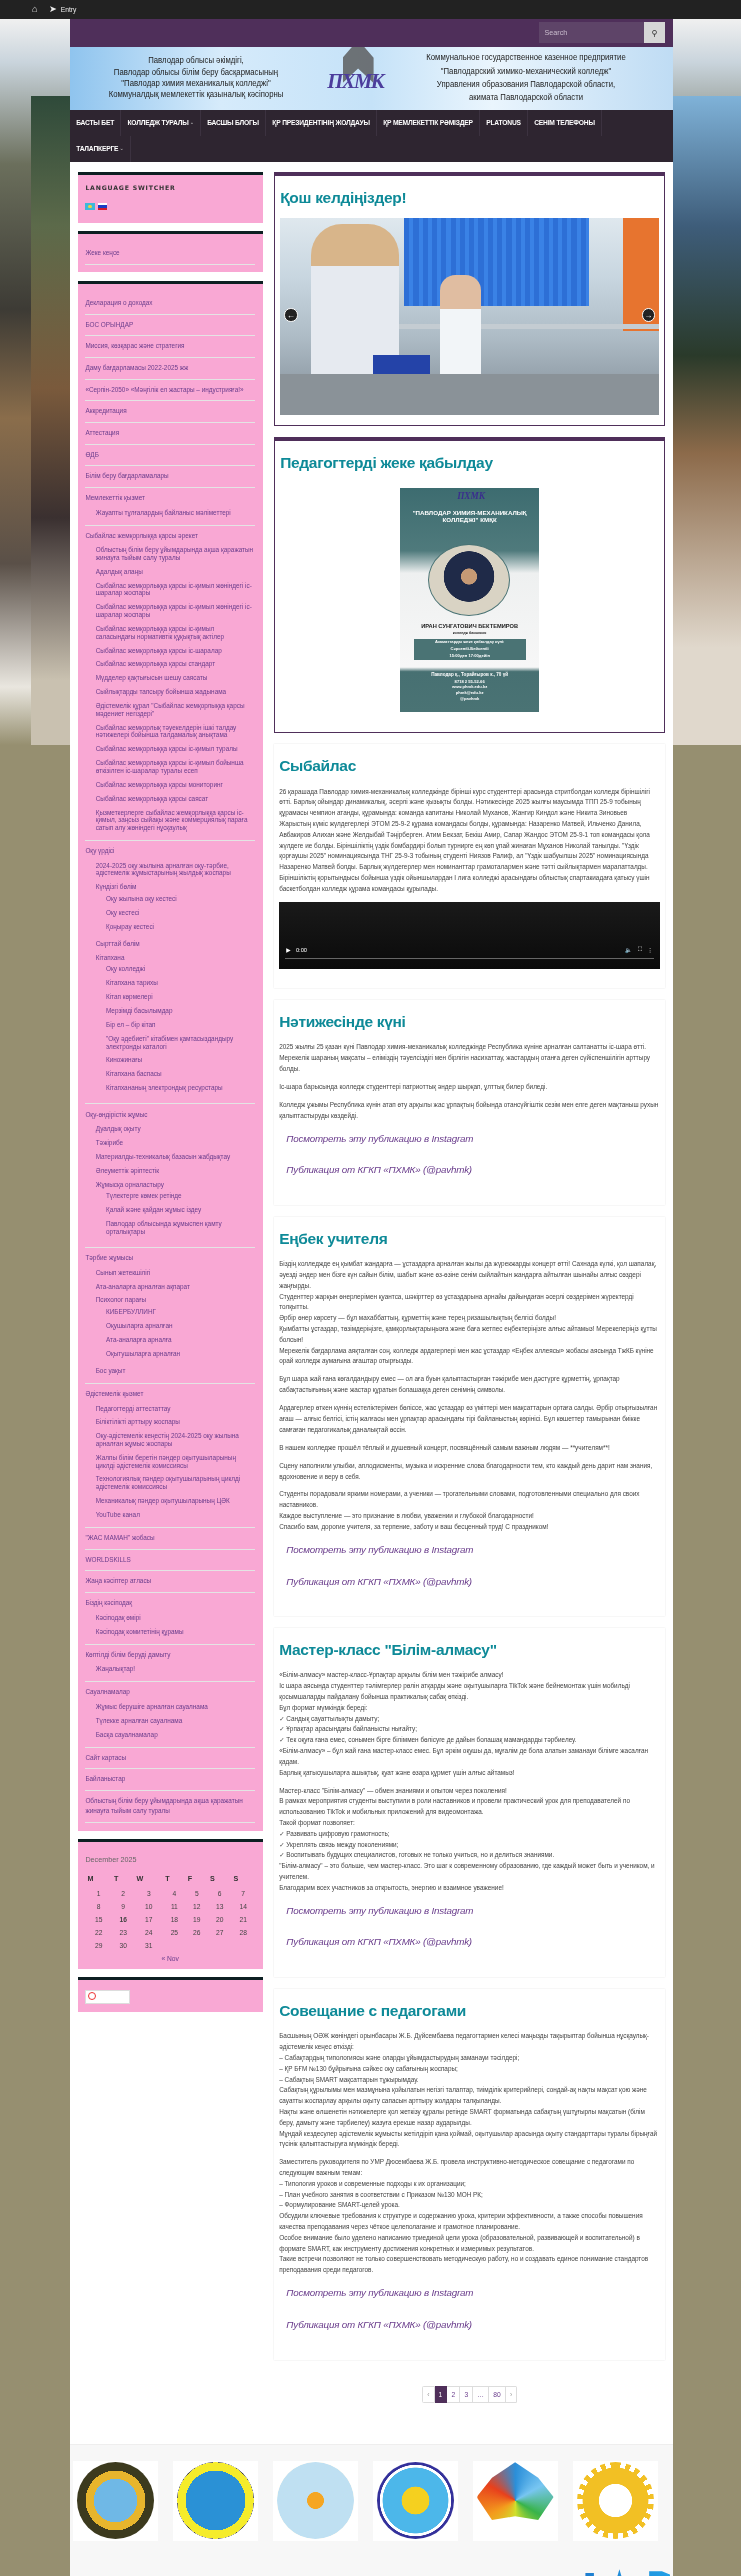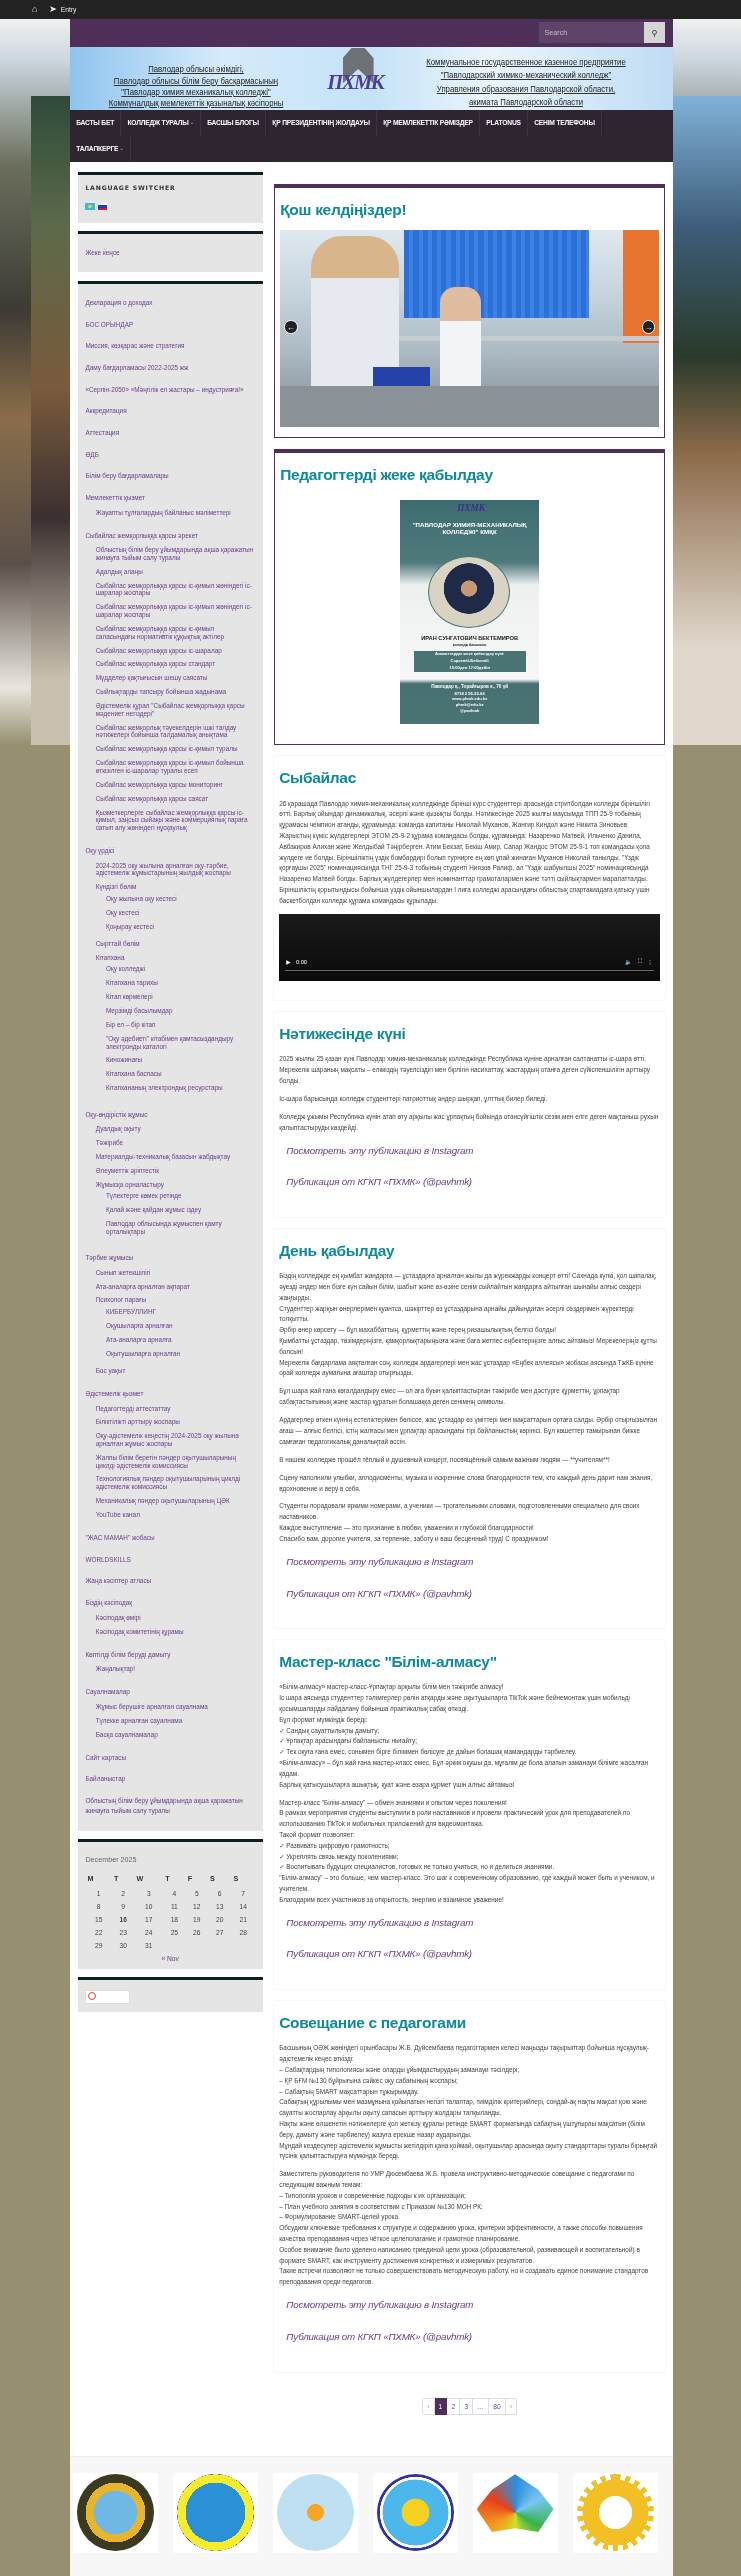--- a/index.html
+++ b/index.html
@@ -44,21 +44,21 @@
   .search { display: flex; height: 20.6px; width: 162px; padding-left: 36px; }
   .search input {
     flex: 1; background: #5e4468; border: none; color: #ccc; padding: 0 5.2px;
     font-family: "Liberation Sans", sans-serif; font-size: 7.2px;
   }
   .search input::placeholder { color: #c9bccd; }
   .search button { width: 21.6px; border: none; background: #d6d6d6; color: #333; font-size: 8.2px; }
   .banner {
     height: 63px; position: relative; overflow: hidden;
     background: linear-gradient(90deg, #8fc4ee 0%, #d6ebfb 25%, #c5e2f8 50%, #eaf5fd 70%, #bfdcf4 100%);
-    display: flex; align-items: flex-end; text-decoration: underline;
+    display: flex; align-items: center;
   }
   .banner .kz {
     width: 252px; text-align: center; font-family: "Liberation Sans", sans-serif;
     font-size: 8.8px; line-height: 11.3px; color: #222; transform: scaleX(0.88);
   }
   .banner .logo {
     width: 57px; height: 62px; position: relative;
   }
   .banner .logo .gear {
     position: absolute; left: 20.6px; top: 0; width: 31px; height: 36px;
@@ -77,21 +77,21 @@
   .nav ul { list-style: none; display: flex; flex-wrap: wrap; width: 567px; }
   .nav li {
     height: 26px; display: flex; align-items: center; padding: 0 6.2px;
     border-right: 0.5px solid #3c3240;
     color: #fff; font-weight: bold; font-size: 6.7px; letter-spacing: -0.2px;
   }
   .nav li .caret { font-size: 4.6px; margin-left: 1.5px; color: #bbb; }
   .layout { display: flex; padding: 10.3px 7.7px 0 7.7px; gap: 11.3px; background: #fff; }
   .sidebar { width: 185px; flex-shrink: 0; }
   .widget {
-    background: #e5e5e5; border-top: 3.1px solid #0d1f22; padding: 9.3px 7.7px 7.7px 7.7px; margin-bottom: 8.2px;
+    background: #f9a8d4; border-top: 3.1px solid #0d1f22; padding: 9.3px 7.7px 7.7px 7.7px; margin-bottom: 8.2px;
   }
   .widget-title {
     font-family: "DejaVu Sans", sans-serif; font-size: 6.2px; font-weight: bold; letter-spacing: 0.8px; color: #333;
     margin-bottom: 12.4px;
   }
   .flags { display: flex; gap: 3.1px; margin-bottom: 5.2px; }
   .flag { width: 9.3px; height: 6.2px; }
   .flag.kz { background: #3eb8d9; position: relative; }
   .flag.kz::after { content: ""; position: absolute; left: 3.1px; top: 1.5px; width: 3.1px; height: 3.1px; border-radius: 50%; background: #f1d23a; }
   .flag.ru { background: linear-gradient(180deg, #fff 0 33%, #1c3cc4 33% 66%, #d41b2c 66%); }
@@ -104,21 +104,21 @@
   .menu li ul li { padding: 3.1px 0; font-size: 6.4px; line-height: 7.7px; color: #6a3d8c; }
   .menu li ul li ul { padding-left: 10.3px; margin-top: 1px; }
   .cal-title { font-size: 7.2px; color: #666; margin: 4.1px 0 7.2px; }
   .cal { width: 100%; border-collapse: collapse; font-size: 6.7px; color: #444; }
   .cal th { text-align: left; font-weight: bold; font-size: 7.2px; padding: 3.1px 2.1px; color: #333; }
   .cal td { text-align: center; padding: 3.1px 0; }
   .cal td.today { font-weight: bold; }
   .cal-nav { text-align: center; font-size: 6.7px; margin-top: 2.1px; }
   .badge-box { width: 45px; height: 14.4px; background: #fff; border: 0.5px solid #ddd; position: relative; }
   .badge-box::before { content: ""; position: absolute; left: 1.5px; top: 1px; width: 6.2px; height: 6.2px; border: 1px solid #e33; border-radius: 50%; }
-  .main { flex: 1; margin-top: 12px; }
+  .main { flex: 1; }
   .card { background: #fff; box-shadow: 0 0 1.5px rgba(0,0,0,.12); padding: 9.3px 5.2px 9.3px 5.2px; margin-bottom: 11.3px; }
   .card.framed { border: 1px solid #4f2f5a; border-top: 4.1px solid #4f2f5a; box-shadow: none; }
   .card h2 {
     color: #0e8a98; font-family: "Liberation Sans", sans-serif; font-weight: bold; font-size: 15.5px;
     letter-spacing: -0.3px; margin: 4.1px 0 11.3px;
   }
   .slider {
     position: relative; height: 197px;
     background:
       linear-gradient(90deg, rgba(255,255,255,0) 0%, rgba(255,255,255,0) 100%),
@@ -504,21 +504,21 @@
             <h2>Нәтижесінде күні</h2>
             <div class="body-text">
               <p style="white-space: pre-line;">2025 жылғы 25 қазан күні Павлодар химия-механикалық колледжінде Республика күніне арналған салтанатты іс-шара өтті. Мерекелік шараның мақсаты – еліміздің тәуелсіздігі мен бірлігін насихаттау, жастардың отанға деген сүйіспеншілігін арттыру болды.</p>
               <p style="white-space: pre-line;">Іс-шара барысында колледж студенттері патриоттық әндер шырқап, ұлттық билер биледі.</p>
               <p style="white-space: pre-line;">Колледж ұжымы Республика күнін атап өту арқылы жас ұрпақтың бойында отансүйгіштік сезім мен елге деген мақтаныш рухын қалыптастыруды көздейді.</p>
             </div>
             <a class="insta">Посмотреть эту публикацию в Instagram</a>
             <a class="insta">Публикация от КГКП «ПХМК» (@pavhmk)</a>
           </article>
           <article class="card">
-            <h2>День қабылдау</h2>
+            <h2>Еңбек учителя</h2>
             <div class="body-text">
               <p style="white-space: pre-line;">Біздің колледжде ең қымбат жандарға — ұстаздарға арналған жылы да жүрекжарды концерт өтті! Сахнада күлкі, қол шапалақ, әуезді әндер мен бізге күн сайын білім, шабыт және өз-өзіне сенім сыйлайтын жандарға айтылған шынайы алғыс сөздері жаңғырды.
 Студенттер жарқын өнерлерімен қуантса, шәкірттер өз ұстаздарына арнайы дайындаған әсерлі сөздерімен жүректерді толқытты.
 Әрбір өнер көрсету — бұл махаббаттың, құрметтің және терең ризашылықтың белгісі болды!
 Қымбатты ұстаздар, төзімдеріңізге, қамқорлықтарыңызға және баға жетпес еңбектеріңізге алғыс айтамыз! Мерекелеріңіз құтты болсын!
 Мерекелік бағдарлама аяқталған соң, колледж ардагерлері мен жас ұстаздар «Еңбек аллеясы» жобасы аясында ТжКБ күніне орай колледж аумағына ағаштар отырғызды.</p>
               <p style="white-space: pre-line;">Бұл шара жай ғана көгалдандыру емес — ол аға буын қалыптастырған тәжірибе мен дәстүрге құрметтің, ұрпақтар сабақтастығының және жастар құратын болашаққа деген сенімнің символы.</p>
               <p style="white-space: pre-line;">Ардагерлер өткен күннің естеліктерімен бөліссе, жас ұстаздар өз үміттері мен мақсаттарын ортаға салды. Әрбір отырғызылған ағаш — алғыс белгісі, істің жалғасы мен ұрпақтар арасындағы тірі байланыстың көрінісі. Бұл көшеттер тамырынан биікке самғаған педагогикалық даналықтай өссін.</p>
               <p style="white-space: pre-line;">В нашем колледже прошёл тёплый и душевный концерт, посвящённый самым важным людям — **учителям**!</p>
               <p style="white-space: pre-line;">Сцену наполнили улыбки, аплодисменты, музыка и искренние слова благодарности тем, кто каждый день дарит нам знания, вдохновение и веру в себя.</p>

